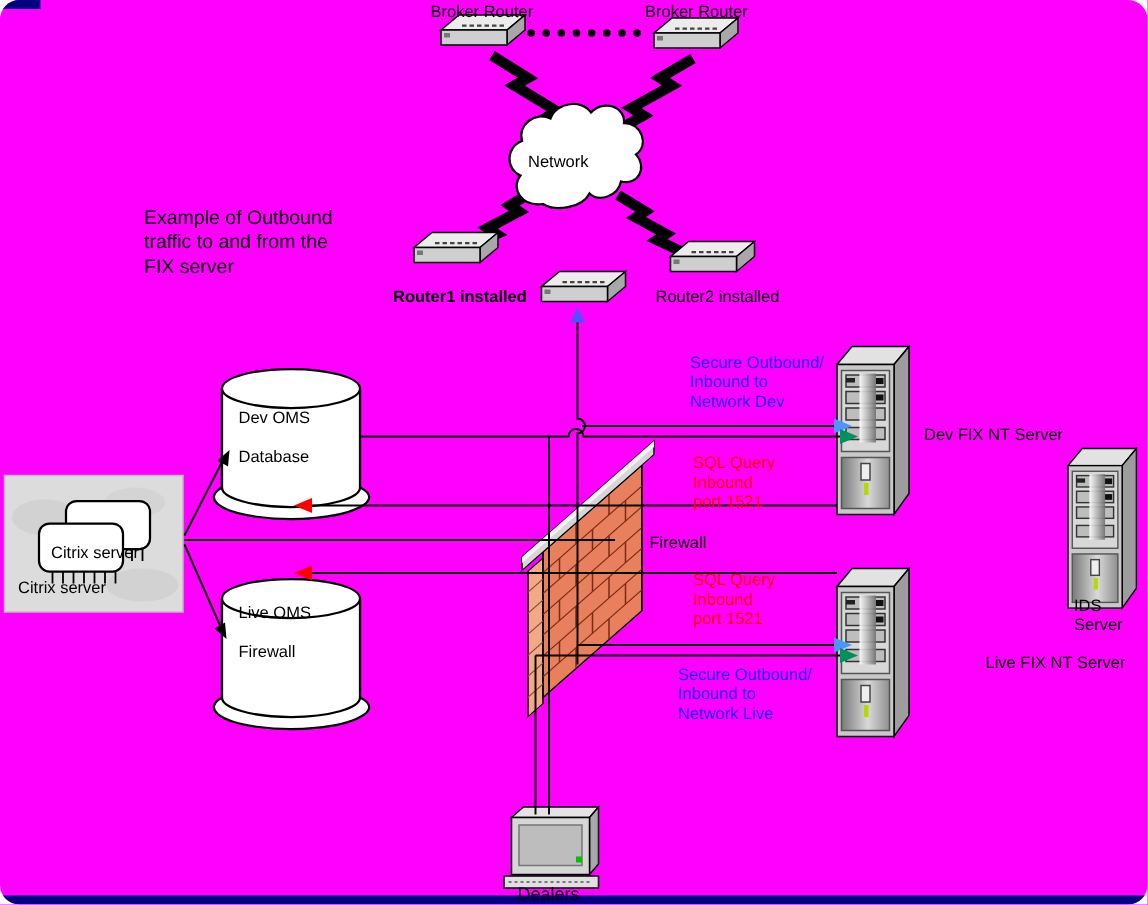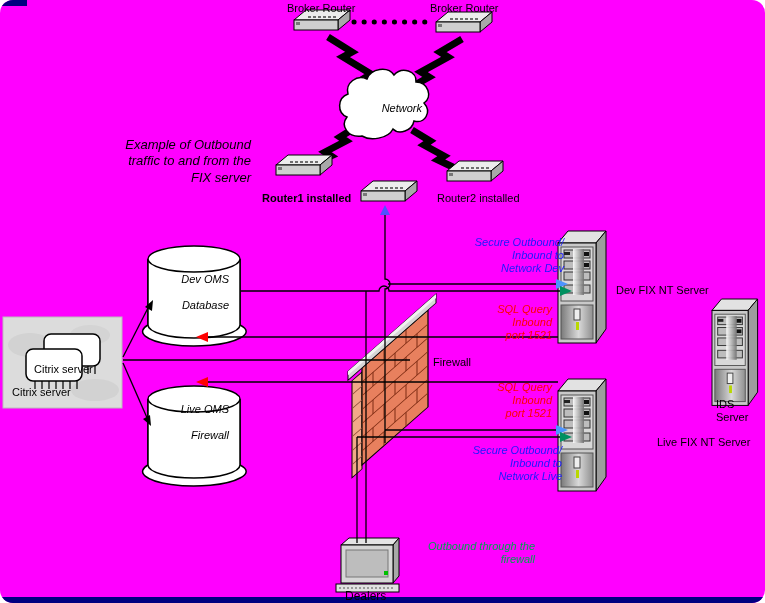--- a/index.html
+++ b/index.html
@@ -1,19 +1,19 @@
 <!DOCTYPE html>
 <html><head>
 <meta charset="utf-8">
 <style>
   html,body{margin:0;padding:0;}
   #stage{position:relative;width:765px;height:603px;background:#FF00FF;overflow:hidden;
          font-family:"Liberation Sans",sans-serif;border-radius:13px;}
   .lbl{position:absolute;font-size:11px;line-height:1.18;color:#000;white-space:pre-line;}
-  .center{text-align:right;font-style:italic;}
+  .center{text-align:left;}
   .blue{color:#1a1aff;}
   .red{color:#ff0000;}
   .green{color:#00a050;}
   .title{font-size:13px;line-height:1.25;}
   svg{position:absolute;left:0;top:0;}
 </style>
 </head>
 <body>
 
 <div id="stage">
@@ -213,17 +213,15 @@
 port 1521</div>
 <div class="lbl center red" style="left:462px;top:381px;width:90px;">SQL Query
 Inbound
 port 1521</div>
 <div class="lbl center blue" style="left:452px;top:444px;width:110px;">Secure Outbound/
 Inbound to
 Network Live</div>
 <div class="lbl" style="left:616px;top:284px;">Dev FIX NT Server</div>
 <div class="lbl" style="left:611px;top:436px;padding-left:46px;">Live FIX NT Server</div>
 <div class="lbl" style="left:716px;top:398px;">IDS Server</div>
-<div class="lbl center green" style="left:375px;top:540px;width:160px;">Outbound through the
-firewall</div>
 <div class="lbl" style="left:345px;top:589px;font-size:12px;">Dealers</div>
 
 </div>
 
 </body></html>

